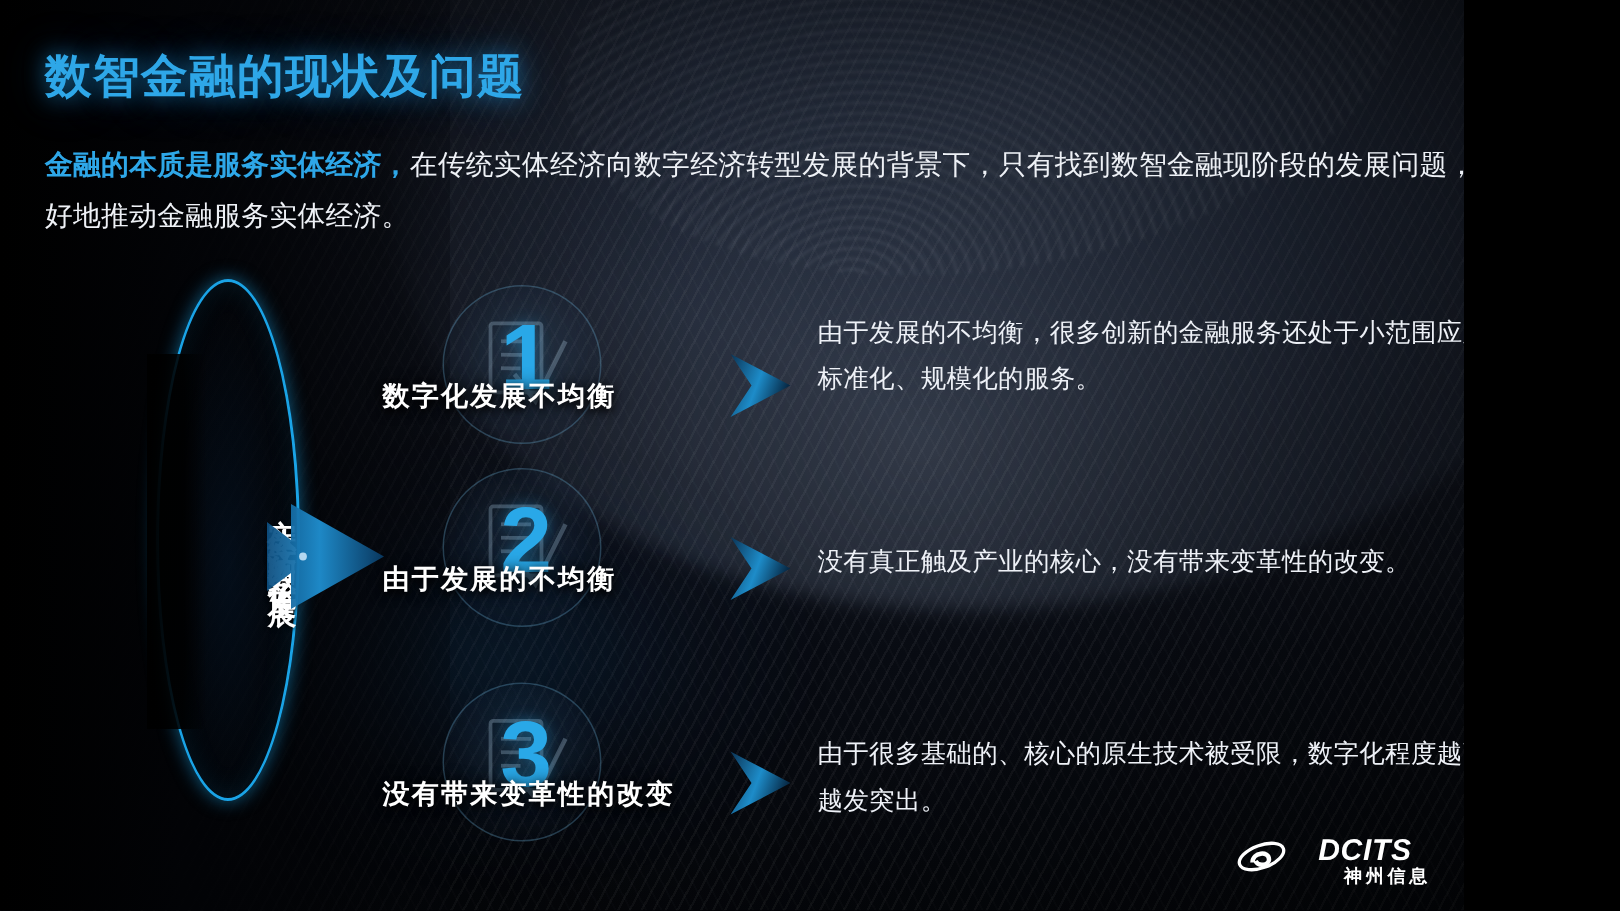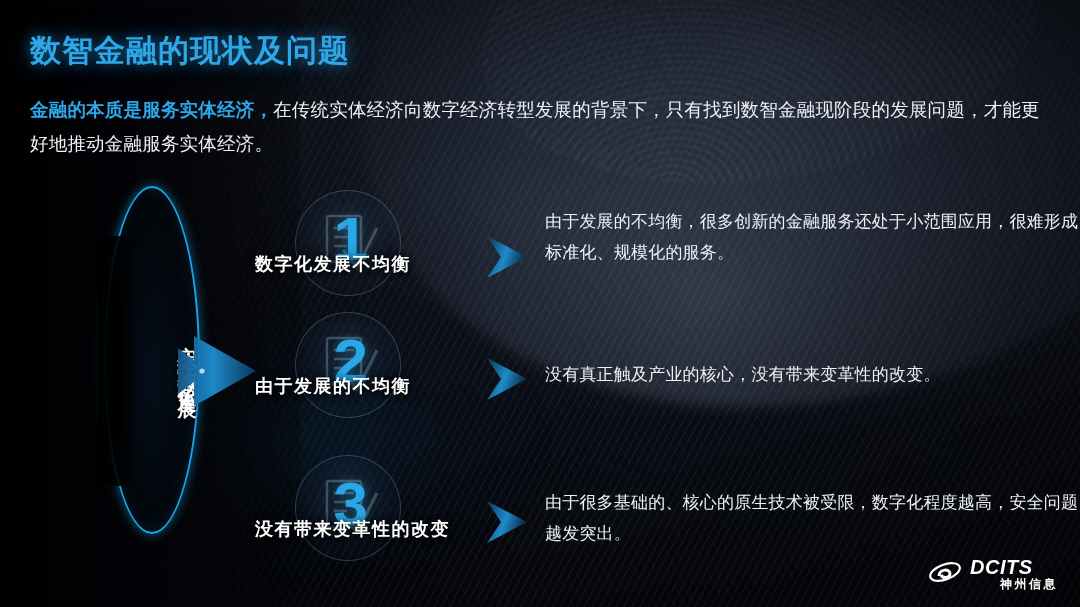--- a/index.html
+++ b/index.html
@@ -6,21 +6,21 @@
     margin: 0;
     padding: 0;
     background: #000;
   }
   body {
     font-family: "Liberation Sans", "DejaVu Sans", sans-serif;
   }
 
   .slide {
     position: relative;
-    width: 1080px;
+    width: 976px;
     height: 607px;
     overflow: hidden;
     background: #05070d;
   }
 
   
   .bg-base {
     position: absolute;
     inset: 0;
     background:
@@ -269,20 +269,21 @@
     right: 22px;
     bottom: 16px;
     display: flex;
     align-items: center;
     gap: 8px;
   }
   .logo-text {
     display: flex;
     flex-direction: column;
     line-height: 1.05;
+    text-align: center;
   }
   .logo-en {
     font-size: 20px;
     font-weight: 700;
     font-style: italic;
     color: #ffffff;
     letter-spacing: 0.5px;
   }
   .logo-cn {
     font-size: 12px;

